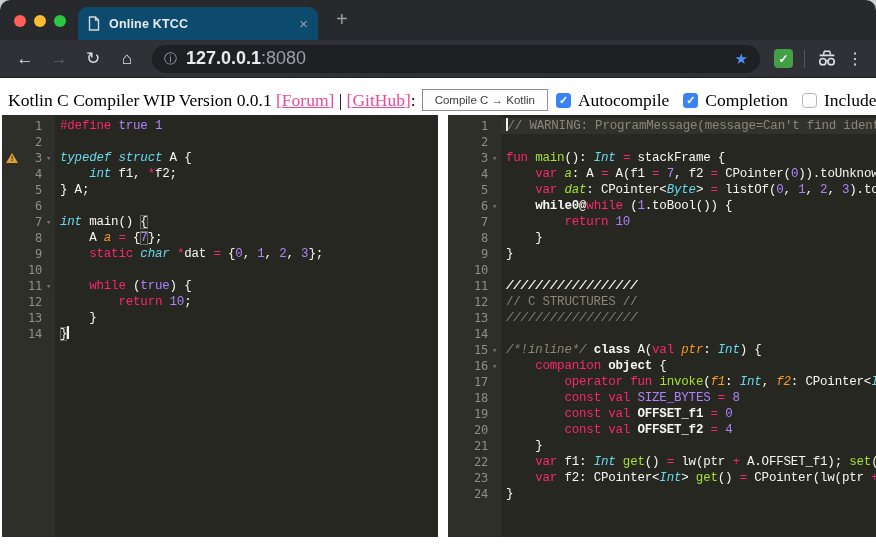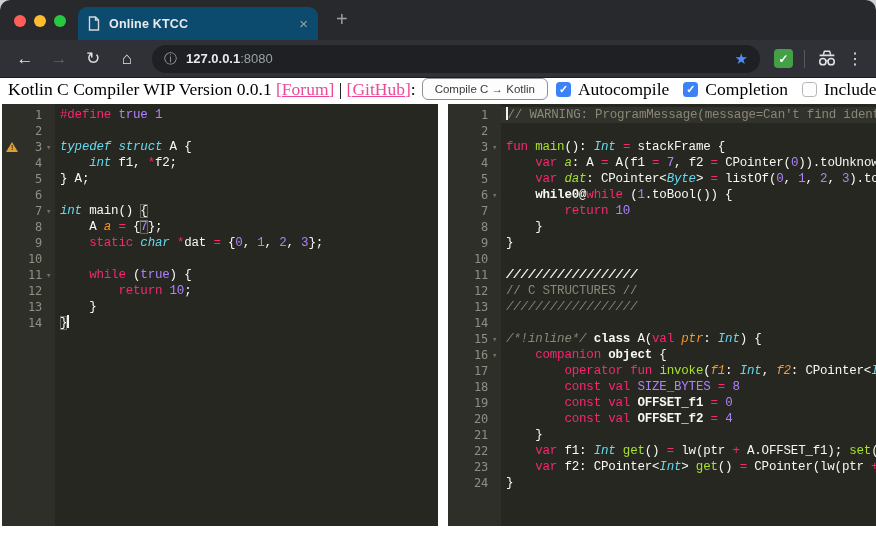--- a/index.html
+++ b/index.html
@@ -21,38 +21,38 @@
   .newtab { position:absolute; left:336px; top:8px; color:#9aa0a6; font-size:20px; font-weight:300; }
 
   
   .toolbar { height:38px; background:#2f3136; display:flex; align-items:center;
              padding:0 12px; gap:8px; border-bottom:1px solid #1c1d1f; }
   .navic { width:26px; text-align:center; font-size:17px; color:#dfe1e5; flex:none; }
   .navic.dim { color:#5d6165; }
   .urlpill { flex:1; height:28px; background:#1e2023; border-radius:14px; display:flex;
              align-items:center; padding:0 12px; gap:9px; margin:0 6px 0 4px; min-width:0; }
   .info-ic { color:#9aa0a6; font-size:13px; }
-  .url { font-size:13px; white-space:nowrap; }
+  .url { font-size:18px; white-space:nowrap; }
   .url .host { color:#e8eaed; font-weight:bold; }
   .url .port { color:#9aa0a6; }
   .pill-spacer { flex:1; }
   .star { color:#4d8df5; font-size:15px; }
   .extic { width:19px; height:19px; background:#43a047; border-radius:4px; color:#fff;
            font-size:12px; font-weight:bold; display:flex; align-items:center; justify-content:center; flex:none; }
   .tb-div { width:1px; height:18px; background:#55585c; margin:0 3px; flex:none; }
   .kebab { color:#dfe1e5; font-size:16px; width:18px; text-align:center; flex:none; }
 
   
-  .content { background:#fff; height:475px; }
+  .content { background:#fff; height:475px; padding-top:11px; }
   .appheader { font-family:"Liberation Serif", serif; font-size:17.5px; color:#000;
                padding:0 8px; white-space:nowrap; display:flex; align-items:center; }
   .appheader .sp { white-space:pre; }
   .appheader a { color:#ec4899; text-decoration:underline;text-align:right; }
   .compile-btn { font-family:"Liberation Sans", sans-serif; font-size:11.5px; color:#3c3c3c;
-                 background:#fdfdfd; border:1px solid #8e8e93; border-radius:6px;
+                 background:#fdfdfd; border:1px solid #8e8e93; border-radius:0;
                  padding:4px 12px; margin:0 8px 0 6px; }
   .cbgroup { display:flex; align-items:center; gap:14px; }
   .cbitem { display:flex; align-items:center; gap:7px; }
   .cbbox { width:15px; height:15px; border-radius:3.5px; display:flex; align-items:center;
            justify-content:center; font-size:11px; font-weight:bold; font-family:"Liberation Sans",sans-serif; }
   .cbbox.on { background:#3b82f6; color:#fff; }
   .cbbox.off { background:#fdfdfd; border:1px solid #b5b5b5; color:transparent; }
 
   
   .editors { display:flex; gap:10px; margin-top:4px; padding-left:2px; height:422px; }

